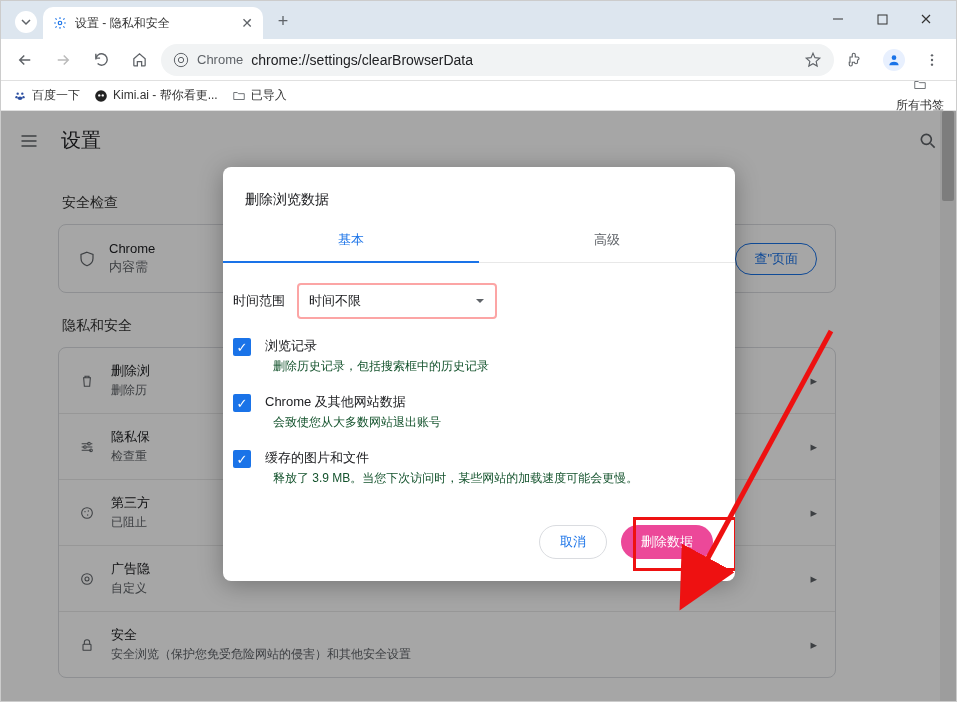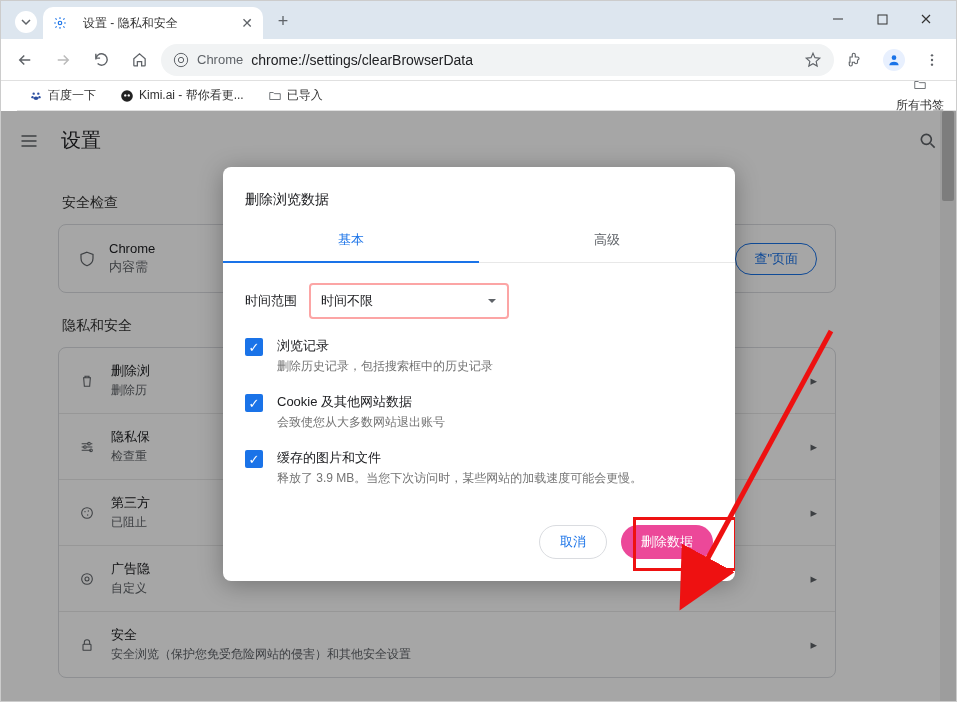--- a/index.html
+++ b/index.html
@@ -1,42 +1,42 @@
 <!DOCTYPE html>
 <html><head>
 <meta charset="utf-8">
 <style>
 * { box-sizing: border-box; margin: 0; padding: 0; font-family: "Microsoft YaHei", "Segoe UI", Arial, sans-serif; }
 body { width: 957px; height: 702px; overflow: hidden; background: #fff; position: relative; border: 1px solid #ccc; }
 
 
 .titlebar { height: 38px; display: flex; align-items: flex-end; background: #dde6ef; padding: 0 8px; }
 .tab-dropdown { width: 22px; height: 22px; margin: 0 6px 6px 6px; display:flex; align-items:center; justify-content:center; background:#fff; border-radius:50%; font-size:11px; cursor:pointer; }
-.tab { height: 32px; background: #fff; border-radius: 10px 10px 0 0; display: flex; align-items: center; padding: 0 10px; min-width: 220px; gap: 16px; }
+.tab { height: 32px; background: #fff; border-radius: 10px 10px 0 0; display: flex; align-items: center; padding: 0 10px; min-width: 220px; gap: 8px; }
 .tab .gear { width:14px; height:14px; color:#1a73e8; }
 .tab .tab-title { font-size: 12px; color: #333; flex:1; white-space:nowrap; overflow:hidden; text-overflow:ellipsis;}
 .tab .tab-close { color:#5f6368; font-size:14px; cursor:pointer; }
 .new-tab { width:28px; height:28px; margin: 0 6px 4px 6px; display:flex; align-items:center; justify-content:center; font-size:18px; color:#5f6368; cursor:pointer; border-radius:50%; }
 .win-controls { margin-left:auto; display:flex; gap: 0; margin-bottom:6px; }
 .win-btn { width:44px; height:28px; display:flex; align-items:center; justify-content:center; color:#333; cursor:pointer; }
 
 
 .toolbar { height: 42px; display:flex; align-items:center; gap: 6px; padding: 0 8px; border-bottom: 1px solid #e0e0e0; }
 .nav-btn { width:32px; height:32px; display:flex; align-items:center; justify-content:center; color:#5f6368; border-radius:50%; cursor:pointer; }
 .nav-btn.disabled { color:#bbb; pointer-events:none; }
 .omnibox { flex:1; height:32px; background:#f1f3f4; border-radius:16px; display:flex; align-items:center; padding:0 12px; gap:8px; }
 .chrome-logo { width:16px; height:16px; }
 .omni-label { font-size:13px; color:#5f6368; }
 .omni-url { font-size:14px; color:#202124; }
 .star-btn { margin-left:auto; color:#5f6368; cursor:pointer; }
 .ext-btn, .profile-btn, .menu-btn { width:32px; height:32px; display:flex; align-items:center; justify-content:center; color:#5f6368; cursor:pointer; border-radius:50%; }
 .profile-dot { width:22px; height:22px; border-radius:50%; background:#e8f0fe; display:flex; align-items:center; justify-content:center; }
 
 
-.bookmarks { height: 30px; display:flex; align-items:center; gap:24px; padding: 0 12px; border-bottom: 1px solid #e0e0e0; font-size:12px; color:#333;margin-left:16px; }
+.bookmarks { height: 30px; display:flex; align-items:center; gap:14px; padding: 0 12px; border-bottom: 1px solid #e0e0e0; font-size:12px; color:#333; }
 .bm-item { display:flex; align-items:center; gap:5px; cursor:pointer; }
 .bm-icon { width:14px; height:14px; }
 .bm-right { margin-left:auto; display:flex; align-items:center; gap:5px; cursor:pointer;flex-direction:column; }
 
 
 .content { position: relative; height: calc(702px - 38px - 42px - 30px - 2px); background:#fff; overflow:hidden; }
 .settings-header { display:flex; align-items:center; height:59px; padding: 0 16px; gap:20px; }
 .hamburger { width:24px; height:24px; color:#5f6368; cursor:pointer; display:flex; align-items:center; justify-content:center; }
 .settings-title { font-size:20px; color:#202124; }
 .search-icon { margin-left:auto; width:24px; height:24px; color:#5f6368; cursor:pointer; display:flex; align-items:center; justify-content:center; }
@@ -56,28 +56,28 @@
 .row .chev { margin-left:auto; color:#5f6368; }
 
 
 .overlay { position:absolute; inset:0; background:rgba(0,0,0,0.35); top: 0; }
 .dialog { position:absolute; left: 222px; top: 56px; width:512px; background:#fff; border-radius:8px; box-shadow: 0 4px 24px rgba(0,0,0,0.3); overflow:hidden; }
 .dlg-title { font-size:14px; color:#202124; padding:18px 22px 10px 22px;margin-top:6px; }
 .tabs { display:flex; }
 .dlg-tab { flex:1; text-align:center; padding: 12px 12px; font-size:13px; color:#5f6368; cursor:pointer; border-bottom:2px solid transparent; }
 .dlg-tab.active { color:#1a73e8; border-bottom-color:#1a73e8; }
 .tab-sep { border-bottom:1px solid #e8e8e8; margin-top:-1px;}
-.dlg-body { padding: 20px 22px; font-size:13px; color:#202124; }
+.dlg-body { padding: 20px 10px; font-size:13px; color:#202124; }
 .time-row { display:flex; align-items:center; gap:12px; margin-bottom:18px; }
 .time-label { font-size:13px; }
 .select { display:flex; align-items:center; justify-content:space-between; width:200px; height:36px; border:2px solid #fca5a5; border-radius:4px; padding: 0 10px; font-size:13px; color:#202124; cursor:pointer; }
 .chk-row { display:flex; gap:14px; margin-bottom:18px; align-items:flex-start; }
 .chk { width:18px; height:18px; background:#1a73e8; border-radius:2px; display:flex; align-items:center; justify-content:center; color:#fff; font-size:13px; flex-shrink:0; margin-top:1px; cursor:pointer; }
 .chk-texts .chk-title { font-size:13px; color:#202124; margin-bottom:2px; }
-.chk-texts .chk-sub { font-size:12px; color:#737373; line-height:1.5; }
+.chk-texts .chk-sub { font-size:12px; color:#14532d; line-height:1.5;margin-left:8px; }
 .dlg-actions { display:flex; justify-content:flex-end; gap:14px; padding: 0 22px 22px 22px; }
 .btn-outline { padding:7px 20px; border:1px solid #dadce0; border-radius:18px; background:#fff; color:#1a73e8; font-size:13px; cursor:pointer; }
 .btn-primary { padding:7px 20px; border:none; border-radius:18px; background:#ec4899; color:#fff; font-size:13px; cursor:pointer; }
 
 
 .red-box { position:absolute; border:3px solid #e11; width:104px; height:54px; right:-2px; bottom:10px; pointer-events:none; }
 .arrow-svg { position:absolute; left: 640px; top: 210px; pointer-events:none; }
 
 
 .fake-scrollbar { position:absolute; right:0; top:0; width:16px; height:100%; background:#f1f1f1; }
@@ -340,21 +340,21 @@
       <div class="chk-row">
         <div class="chk">✓</div>
         <div class="chk-texts">
           <div class="chk-title">浏览记录</div>
           <div class="chk-sub">删除历史记录，包括搜索框中的历史记录</div>
         </div>
       </div>
       <div class="chk-row">
         <div class="chk">✓</div>
         <div class="chk-texts">
-          <div class="chk-title">Cookie 及其他网站数据</div>
+          <div class="chk-title">Chrome 及其他网站数据</div>
           <div class="chk-sub">会致使您从大多数网站退出账号</div>
         </div>
       </div>
       <div class="chk-row">
         <div class="chk">✓</div>
         <div class="chk-texts">
           <div class="chk-title">缓存的图片和文件</div>
           <div class="chk-sub">释放了 3.9 MB。当您下次访问时，某些网站的加载速度可能会更慢。</div>
         </div>
       </div>

